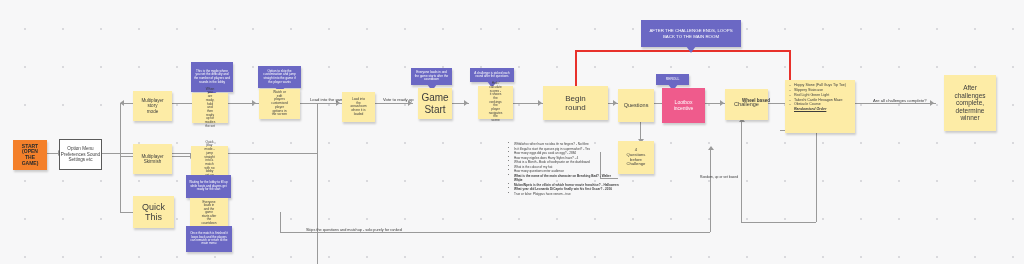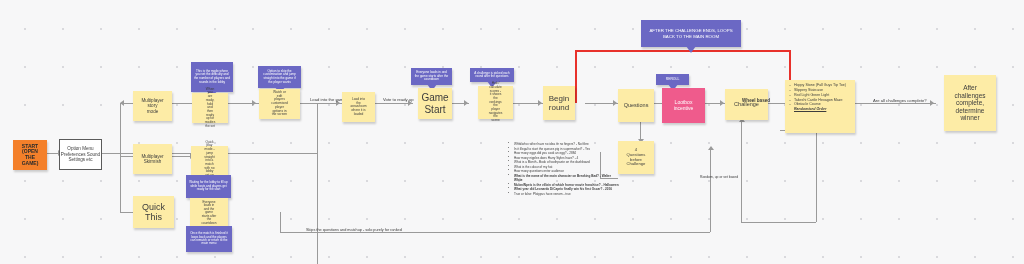--- a/index.html
+++ b/index.html
@@ -220,21 +220,21 @@
 
   <div class="purple tail-mid" style="left:470px;top:68px;width:44px;height:14px;font-size:3px;">
     <span>A challenge is picked each round after the questions</span>
     <i class="tail"></i>
   </div>
 
   <div class="node sticky" style="left:478px;top:86px;width:35px;height:33px;font-size:3.2px;">
     <span>Hub / calculate scores - it shows the rankings the player navigates the scene</span>
   </div>
 
-  <div class="node sticky" style="left:543px;top:86px;width:32px;height:34px;font-size:8px;">
+  <div class="node sticky" style="left:543px;top:86px;width:65px;height:34px;font-size:8px;">
     <span>Begin round</span>
   </div>
 
   <div class="node sticky" style="left:618px;top:89px;width:36px;height:33px;font-size:5.5px;">
     <span>Questions</span>
   </div>
 
   <div class="purple tail-mid" style="left:656px;top:74px;width:33px;height:11px;font-size:3.4px;">
     <span>REROLL</span>
     <i class="tail"></i>

